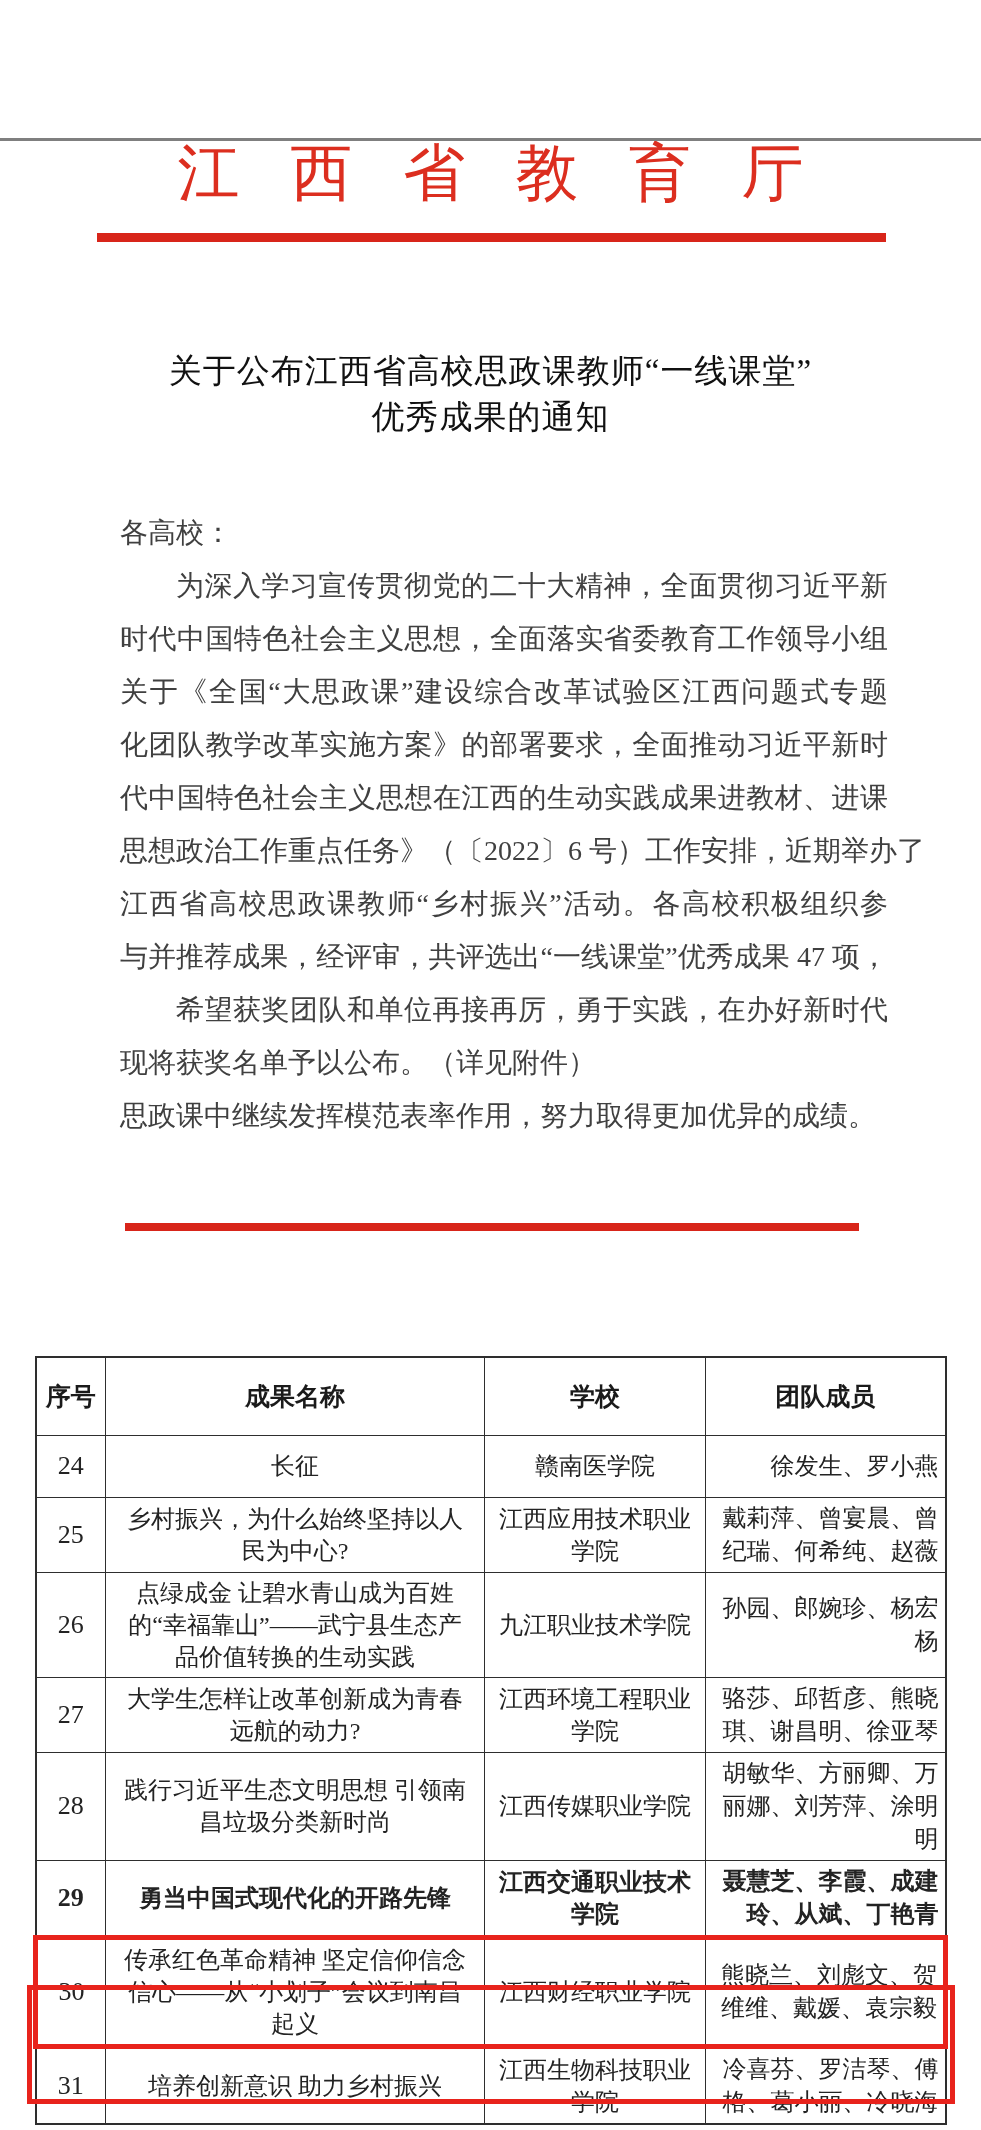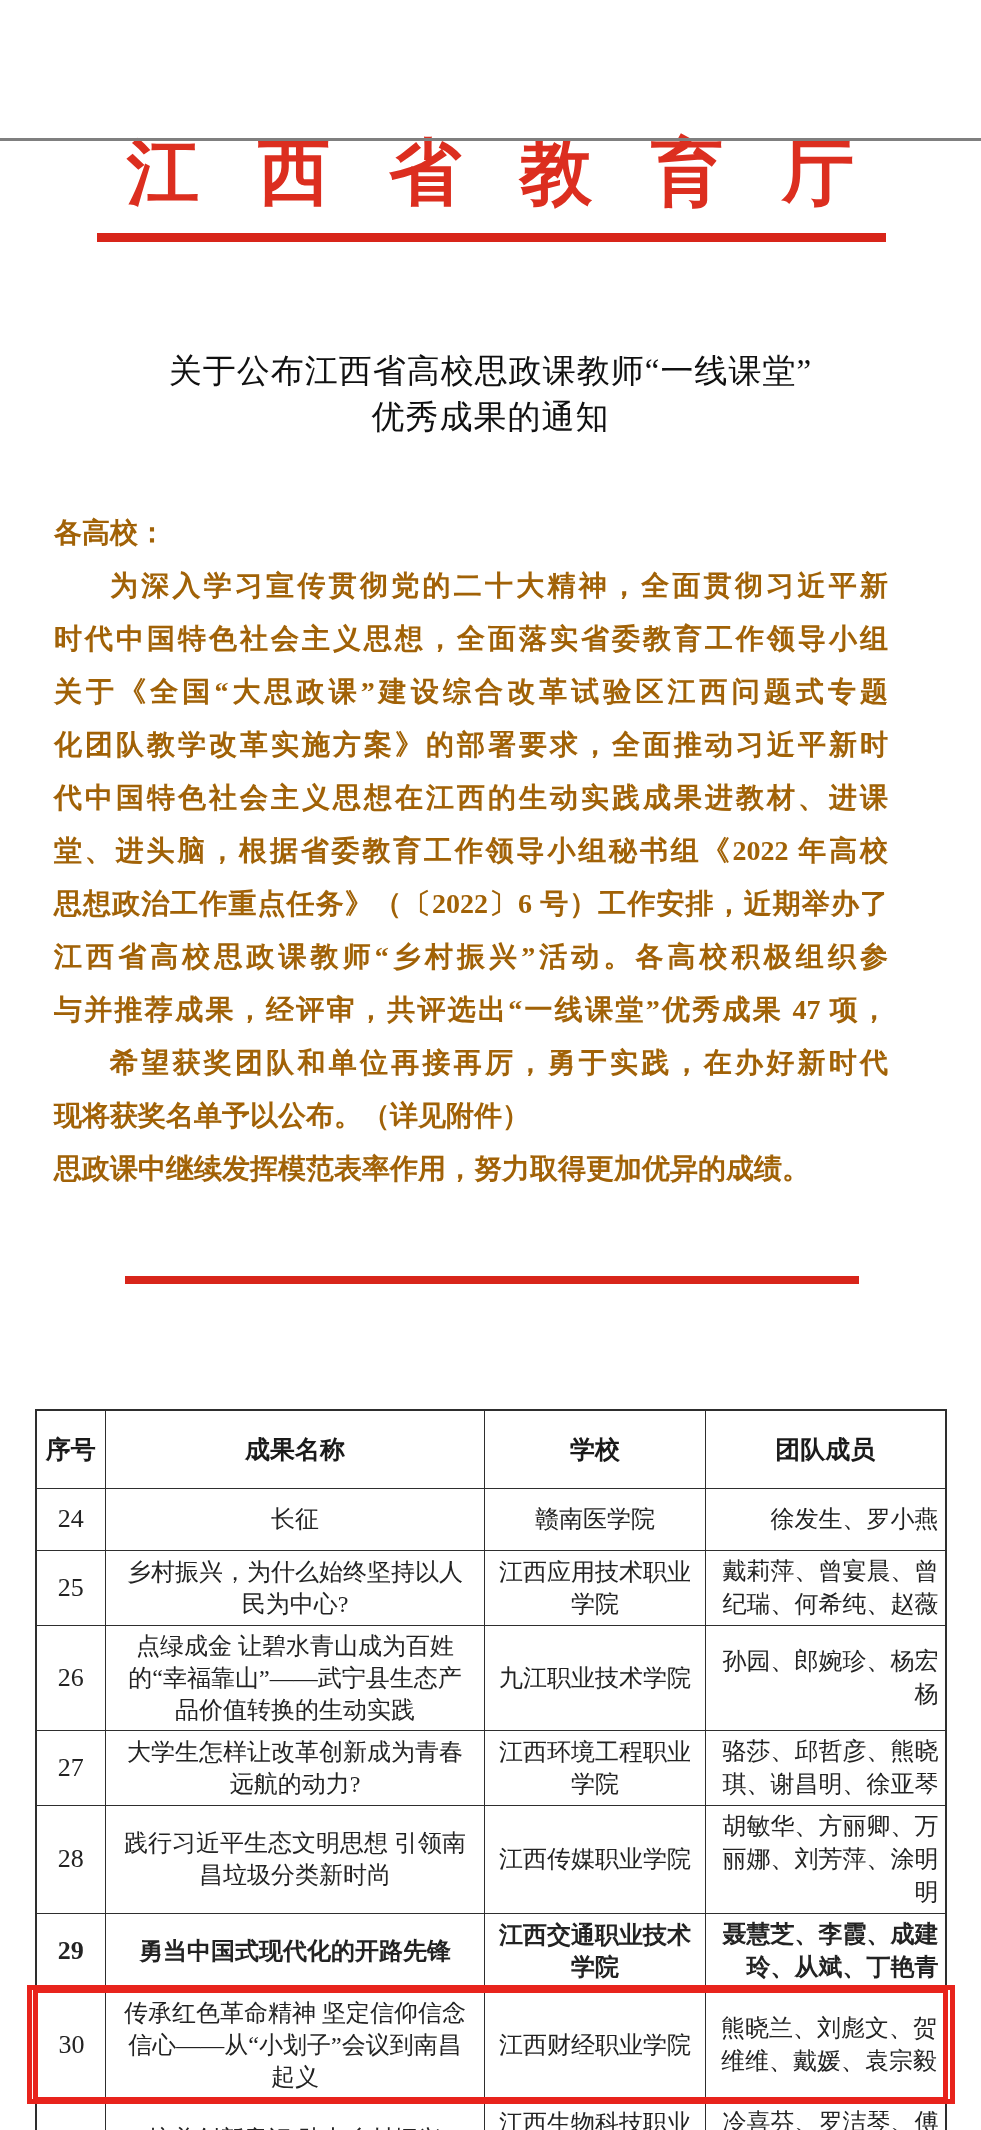--- a/index.html
+++ b/index.html
@@ -11,23 +11,23 @@
   }
   *{margin:0;padding:0;box-sizing:border-box;}
   html,body{background:#ffffff;}
   body{width:981px;height:2130px;overflow:hidden;font-family:"Liberation Serif","DejaVu Serif",serif;color:var(--ink);}
   .page{position:relative;width:981px;height:2130px;background:#fff;}
   .top-strip{position:absolute;top:0;left:0;width:100%;height:3px;background:#7f7f7f;}
 
   .letterhead{
     margin-top:138px;
     text-align:center;
-    font-size:72px;
+    font-size:62px;
     line-height:70px;
-    font-weight:bold;
+    font-weight:normal;
     color:var(--red);
     letter-spacing:0.82em;
     padding-left:0.82em;
     font-family:"Liberation Serif","DejaVu Serif",serif;
   }
   .rule{margin-left:97px;margin-right:95px;}
   .rule-head{
     margin-top:25px;
     height:2px;
     border-top:7px solid var(--rule-red);
@@ -46,25 +46,24 @@
     margin-top:106px;
     text-align:center;
     font-weight:normal;
     font-size:33px;
     line-height:46px;
     letter-spacing:1px;
     color:#111;
   }
 
   .body-text{
-    margin:66px 93px 0 54px;
+    margin:66px 93px 0 120px;
     font-size:28px;
     line-height:53px;
-    color:#a16207;
-    font-weight:bold;
+    color:#404040;
   }
   .body-text .line{
     text-align:justify;
     text-align-last:justify;
     white-space:nowrap;
   }
   .body-text .line.first{padding-left:56px;}
   .body-text .line.last{text-align-last:left;white-space:normal;}
   .salutation{line-height:53px;}
 
@@ -118,21 +117,20 @@
   </div>
 
   <div class="body-text">
     <div class="salutation">各高校：</div>
     <div id="paragraphs">
         <div class="line first">为深入学习宣传贯彻党的二十大精神，全面贯彻习近平新</div>
         <div class="line">时代中国特色社会主义思想，全面落实省委教育工作领导小组</div>
         <div class="line">关于《全国“大思政课”建设综合改革试验区江西问题式专题</div>
         <div class="line">化团队教学改革实施方案》的部署要求，全面推动习近平新时</div>
         <div class="line">代中国特色社会主义思想在江西的生动实践成果进教材、进课</div>
-        <div class="line">堂、进头脑，根据省委教育工作领导小组秘书组《2022 年高校</div>
         <div class="line">思想政治工作重点任务》（〔2022〕6 号）工作安排，近期举办了</div>
         <div class="line">江西省高校思政课教师“乡村振兴”活动。各高校积极组织参</div>
         <div class="line">与并推荐成果，经评审，共评选出“一线课堂”优秀成果 47 项，</div>
         <div class="line first">希望获奖团队和单位再接再厉，勇于实践，在办好新时代</div>
         <div class="line last">现将获奖名单予以公布。（详见附件）</div>
         <div class="line last">思政课中继续发挥模范表率作用，努力取得更加优异的成绩。</div>
       </div>
   </div>
 
   <div class="rule rule-mid"></div>

